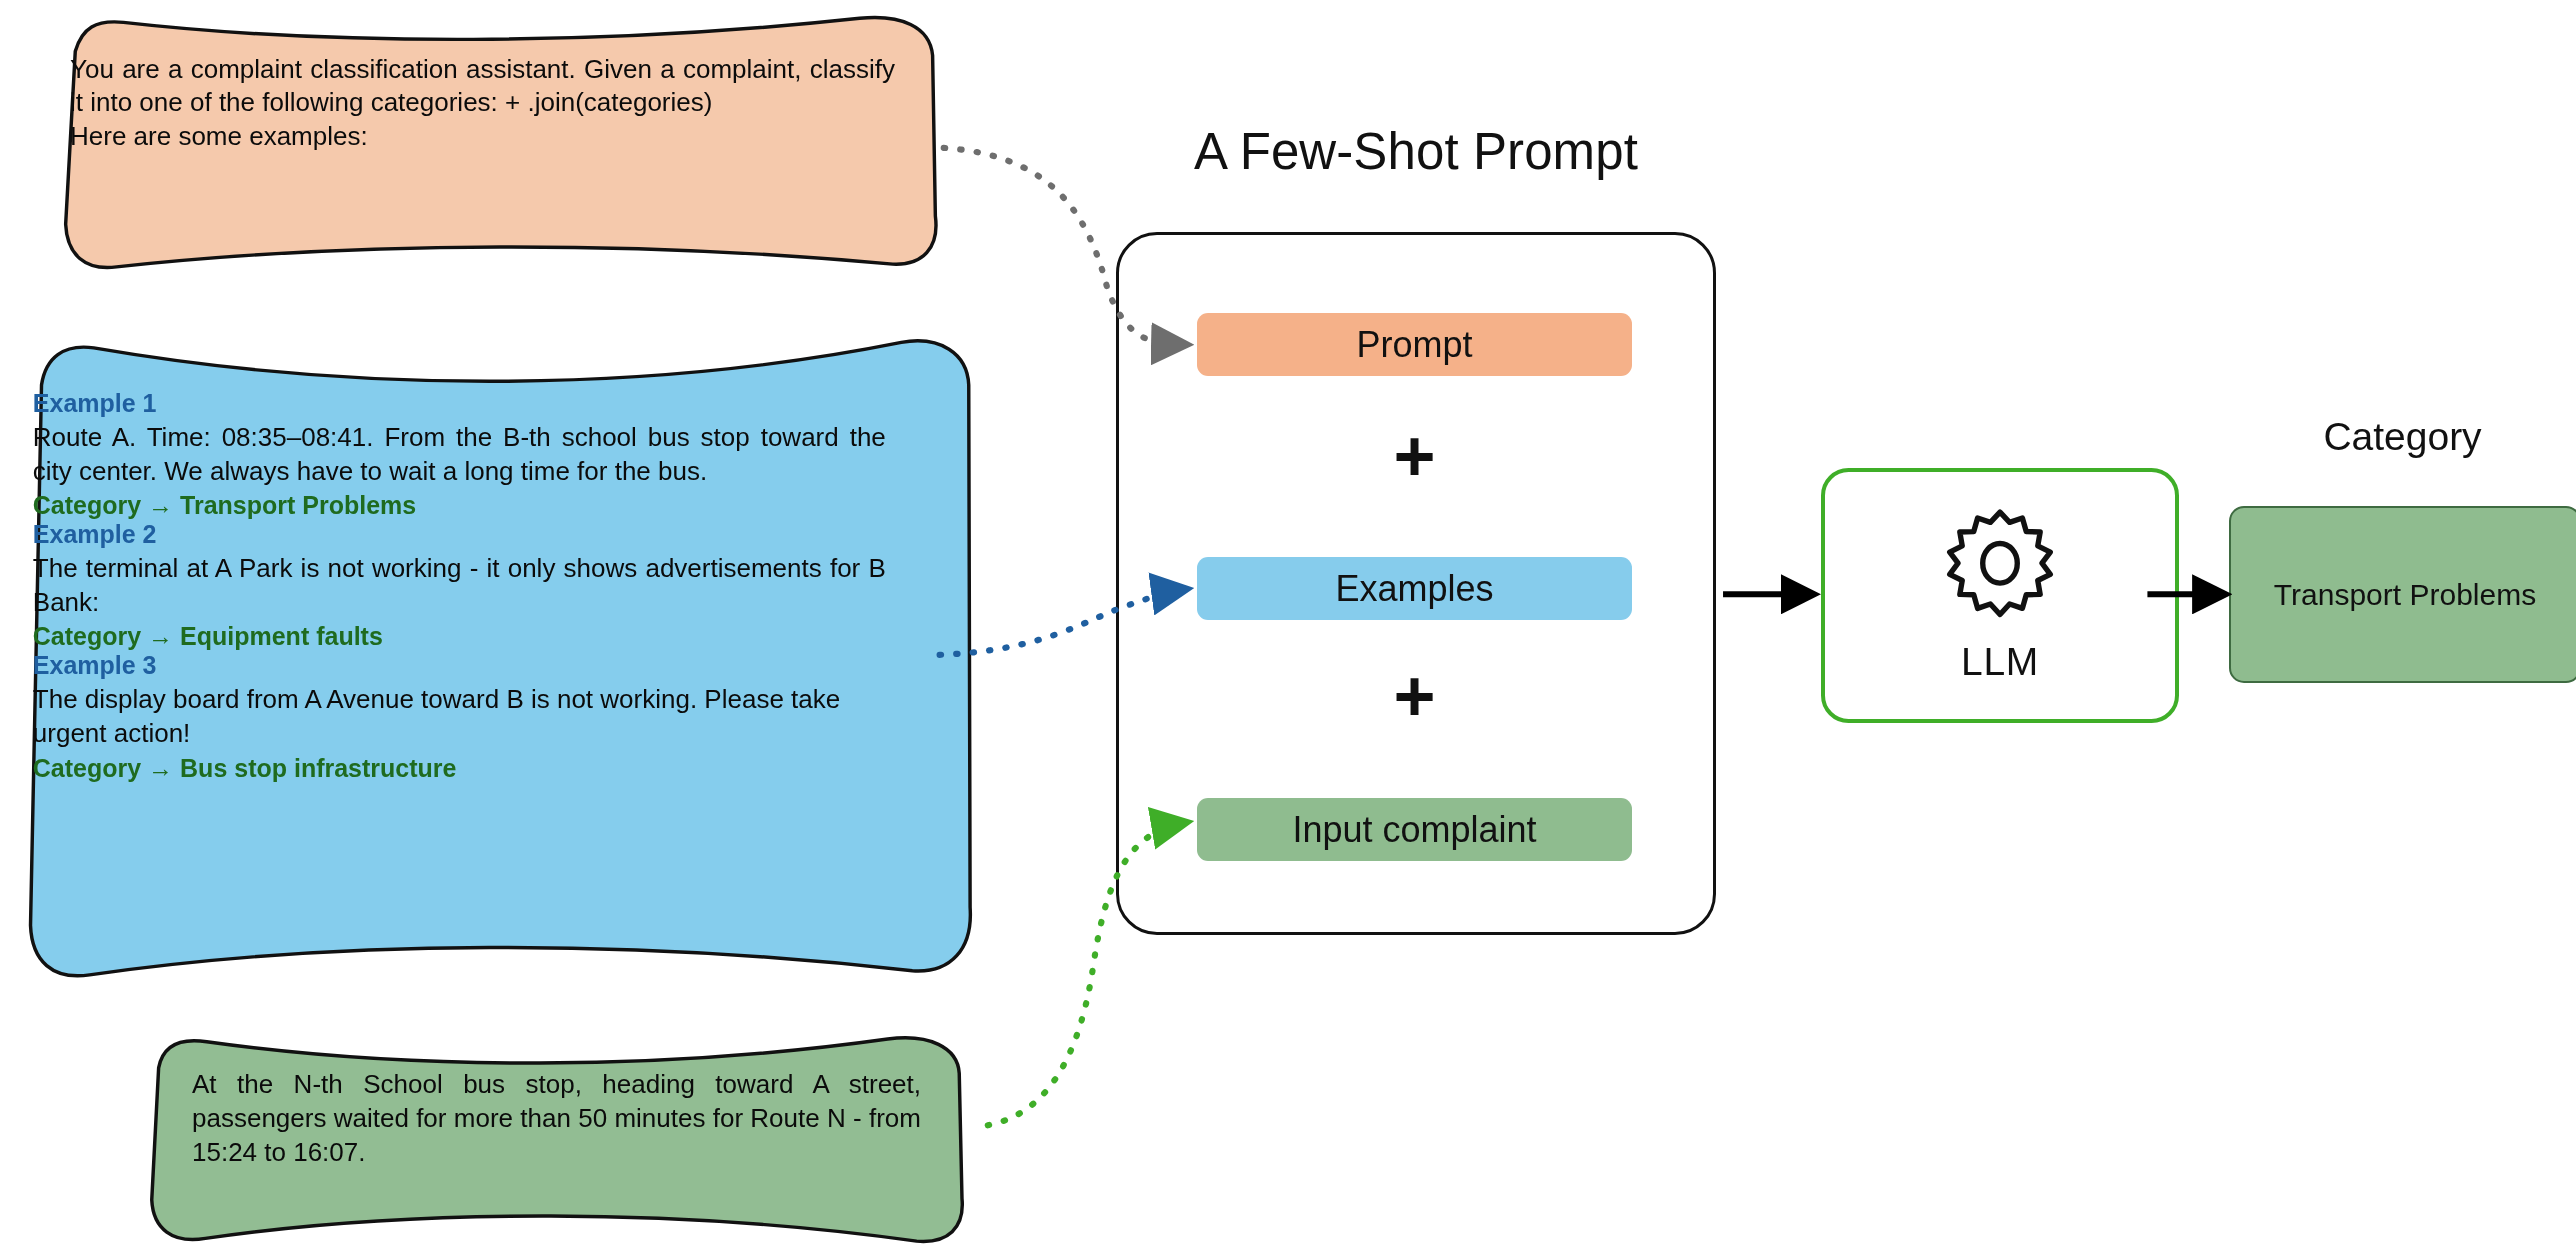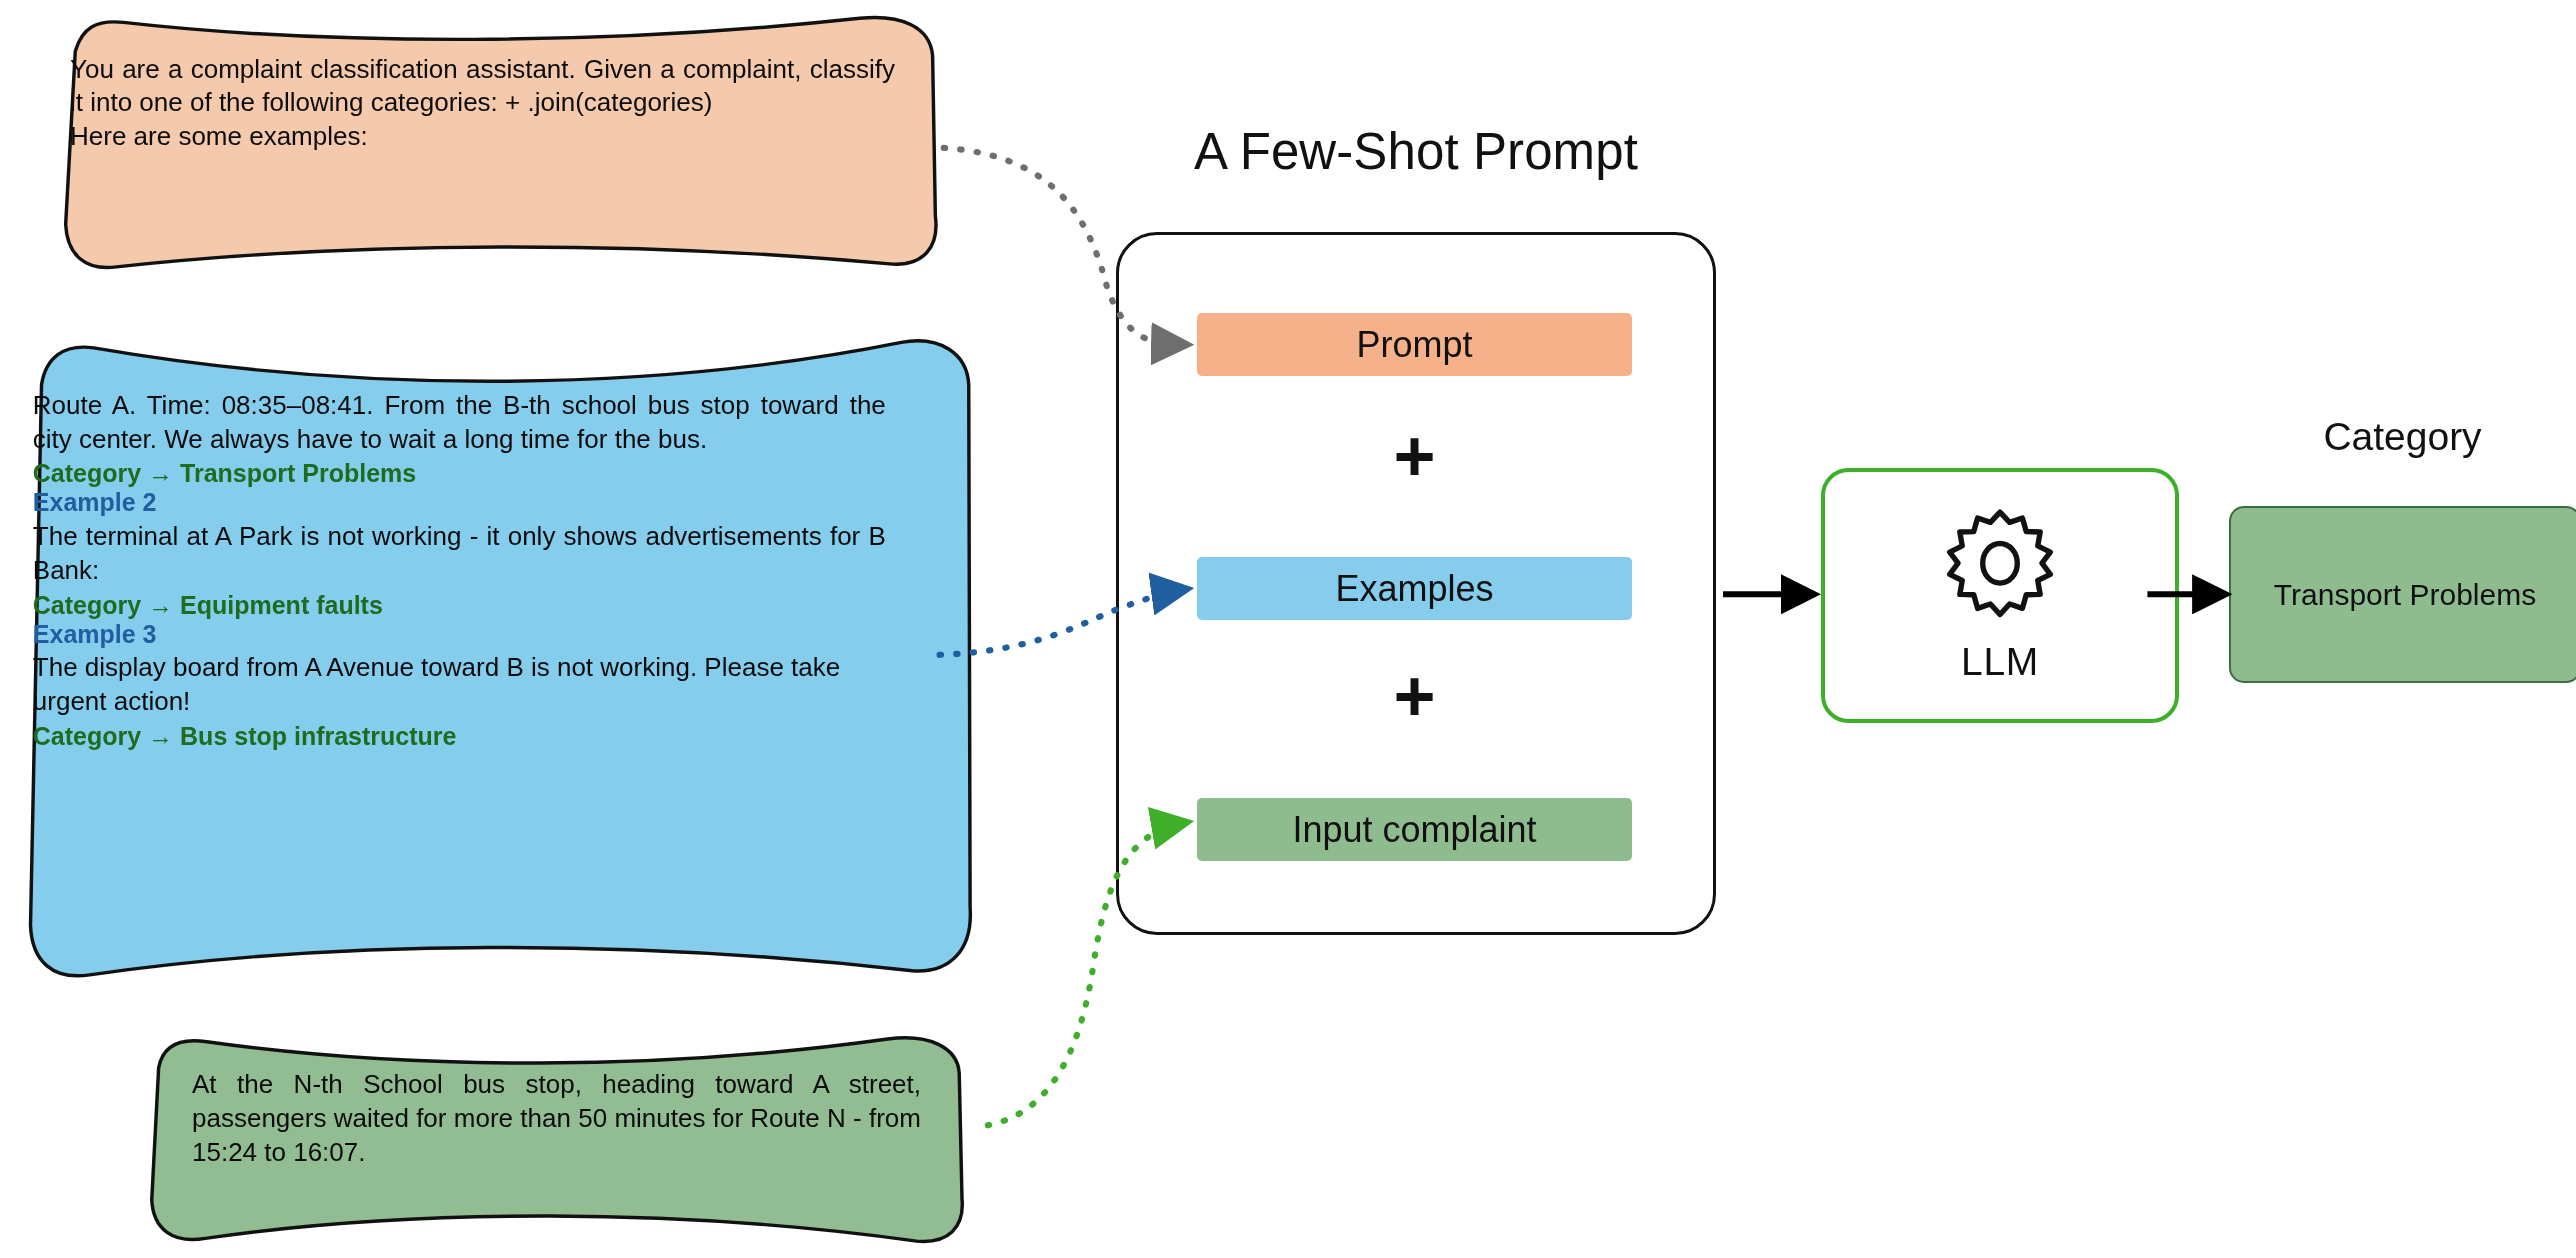--- a/index.html
+++ b/index.html
@@ -86,21 +86,21 @@
     text-align: center;
     font-size: 51px;
     color: #111111;
     letter-spacing: 0.1px;
   }
   .chip {
     position: absolute;
     left: 1197px;
     width: 435px;
     height: 63px;
-    border-radius: 5px;
+    border-radius: 11px;
     display: flex;
     align-items: center;
     justify-content: center;
     font-size: 36px;
     color: #111111;
   }
   #chip-prompt   { top: 313px; background: #F5B189; }
   #chip-examples { top: 557px; background: #86CCEC; }
   #chip-input    { top: 798px; background: #8FBC8F; }
 
@@ -201,20 +201,21 @@
     <svg class="note-svg" viewBox="0 0 1400 960" preserveAspectRatio="none">
       <path d="M40,80 C 46,40 72,20 116,26 C 500,92 920,92 1290,18
                C 1346,8 1386,34 1388,80
                L 1390,840 C 1394,900 1362,936 1306,932
                C 900,886 470,886 110,938
                C 56,946 26,918 24,866 Z" fill="#85CDED" stroke="#111111" stroke-width="5" stroke-linejoin="round"></path>
     </svg>
     <div class="note-body" style="left:19px; top:59px; width:853px;">
 
       <div>
+        <div class="ex-head">Example 1</div>
         <div class="ex-body">Route A. Time: 08:35–08:41. From the B-th school bus stop toward the city center. We always have to wait a long time for the bus.</div>
         <div class="ex-cat">Category → Transport Problems</div>
       </div>
 
       <div>
         <div class="ex-head">Example 2</div>
         <div class="ex-body">The terminal at A Park is not working - it only shows advertisements for B Bank:</div>
         <div class="ex-cat">Category → Equipment faults</div>
       </div>
 

